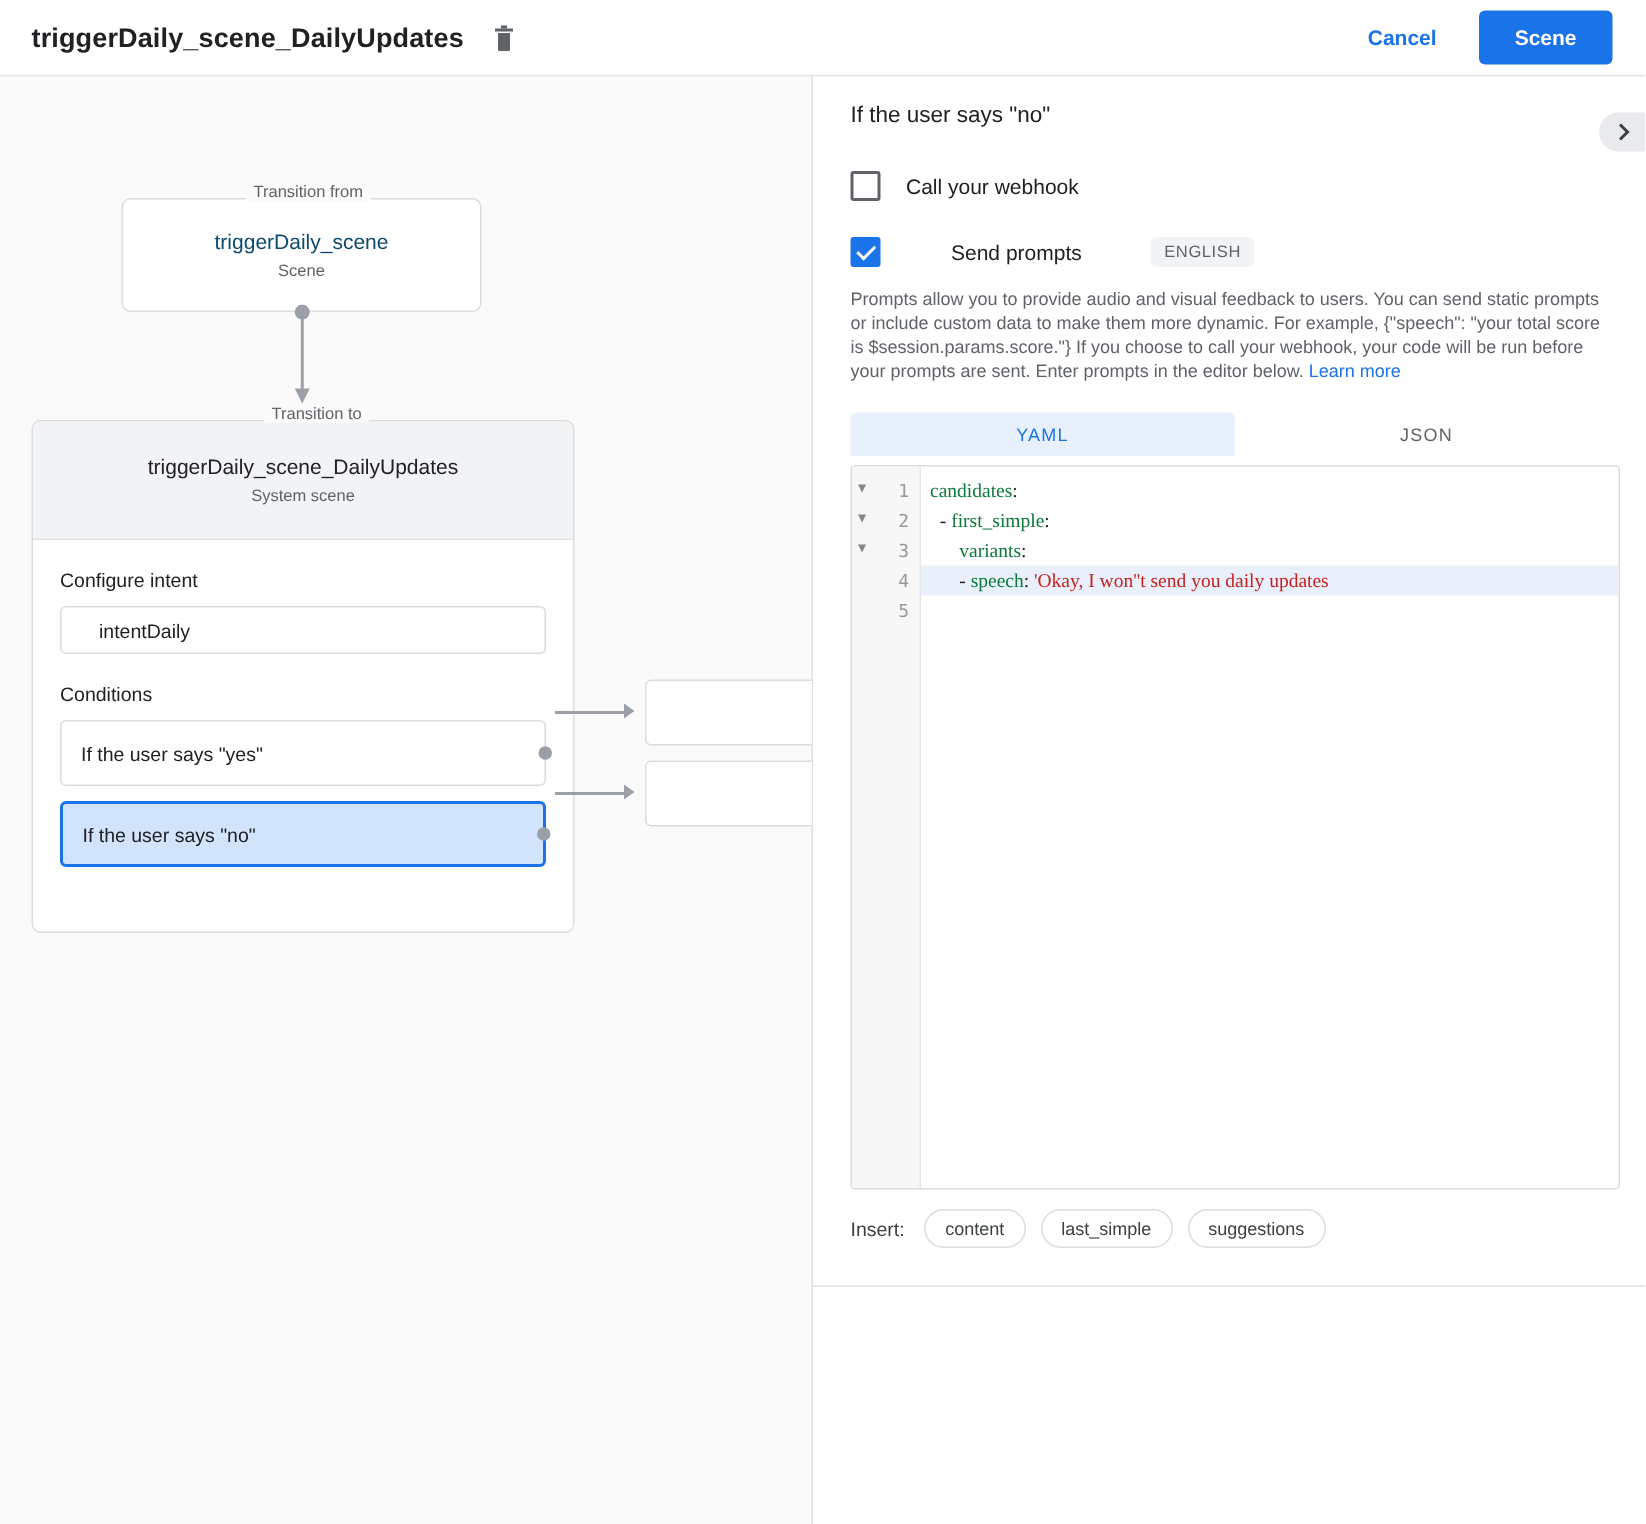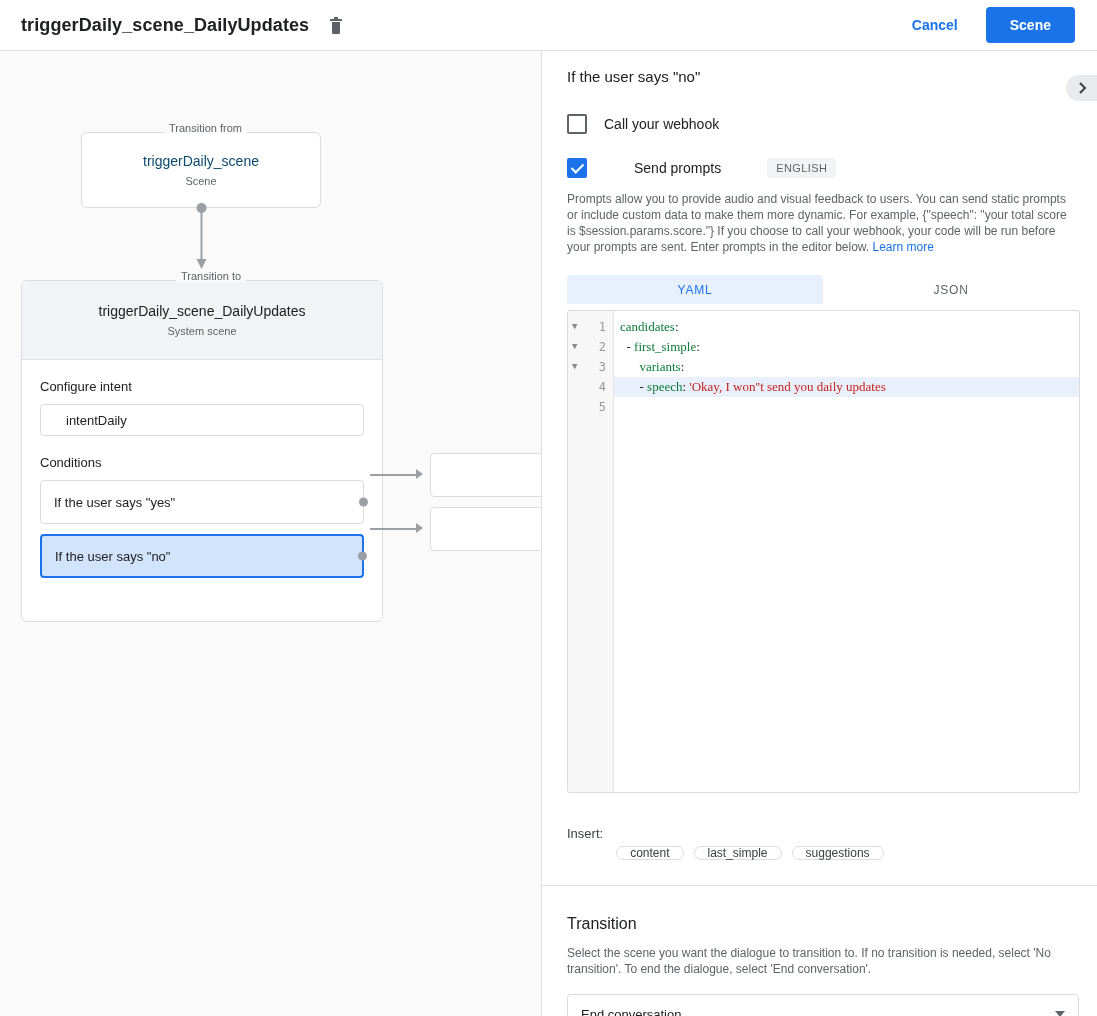--- a/index.html
+++ b/index.html
@@ -333,29 +333,28 @@
   .insert-row {
     margin: 13px 0 0 25px;
     display: flex; align-items: center;
   }
   .insert-row .ins-lbl {
     font-size: 13px; color: #3c4043; margin-right: 13px;
   }
   .chip {
     border: 1px solid #dadce0;
     border-radius: 13px;
-    height: 14px;
+    height: 26px;
     padding: 0 13px;
     display: flex; align-items: center;
     font-size: 12px;
     color: #3c4043;
     background: #fff;
     margin-right: 10px;
     cursor: pointer;
-    margin-top: 40px;
   }
 
   .divider {
     margin-top: 25px;
     margin-left: 542px;
     width: 555px;
     height: 1px;
     background: #e0e0e0;
     position: absolute;
   }
@@ -516,23 +515,15 @@
 
     <div class="insert-row">
       <span class="ins-lbl">Insert:</span>
       <span class="chip">content</span>
       <span class="chip">last_simple</span>
       <span class="chip">suggestions</span>
     </div>
 
     <div class="divider" style="position:relative; margin-left:0; width:555px; margin-top:25px;"></div>
 
-    <div class="transition-sec">
-      <div class="trans-title">Transition</div>
-      <div class="trans-desc">Select the scene you want the dialogue to transition to. If no transition is needed, select 'No transition'. To end the dialogue, select 'End conversation'.</div>
-      <div class="select">
-        <span>End conversation</span>
-        <span class="caret"></span>
-      </div>
-    </div>
 
   </div>
 </div>
 
 </body></html>

